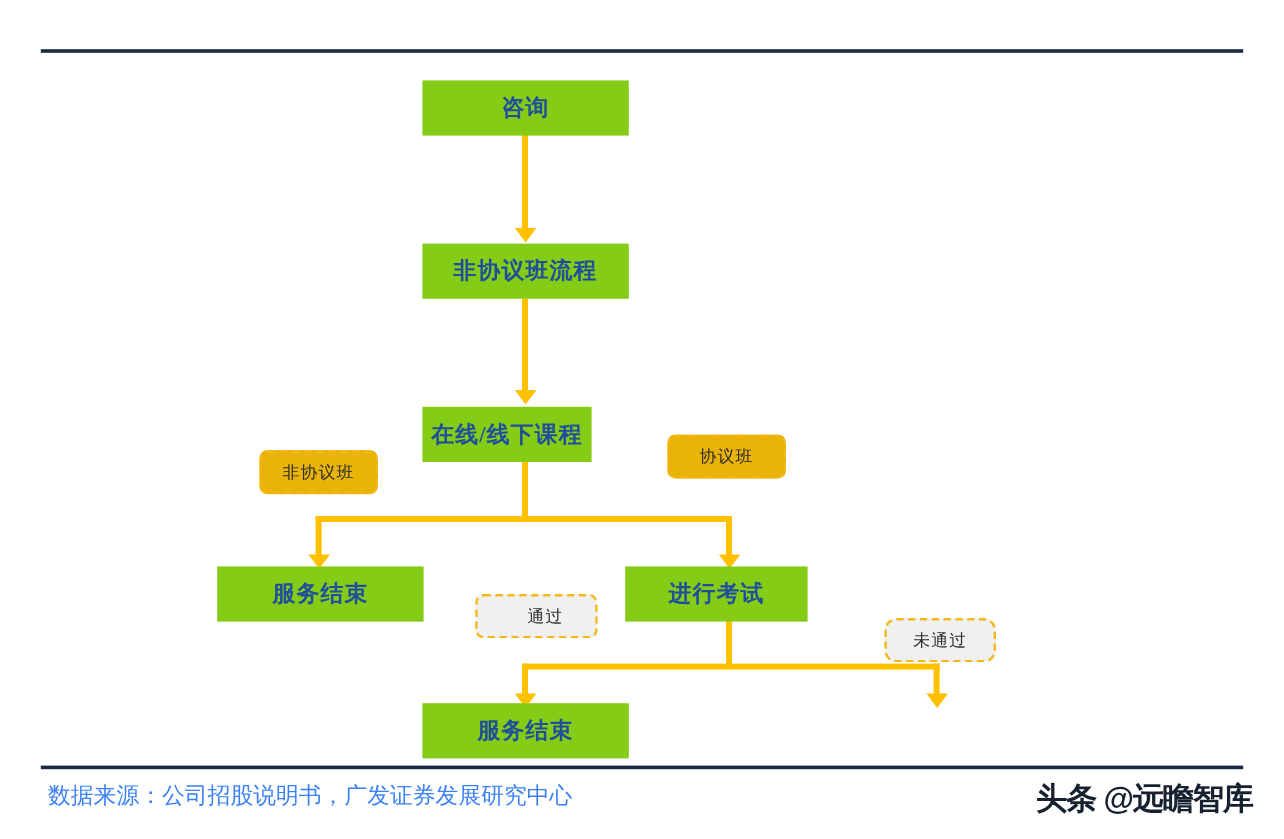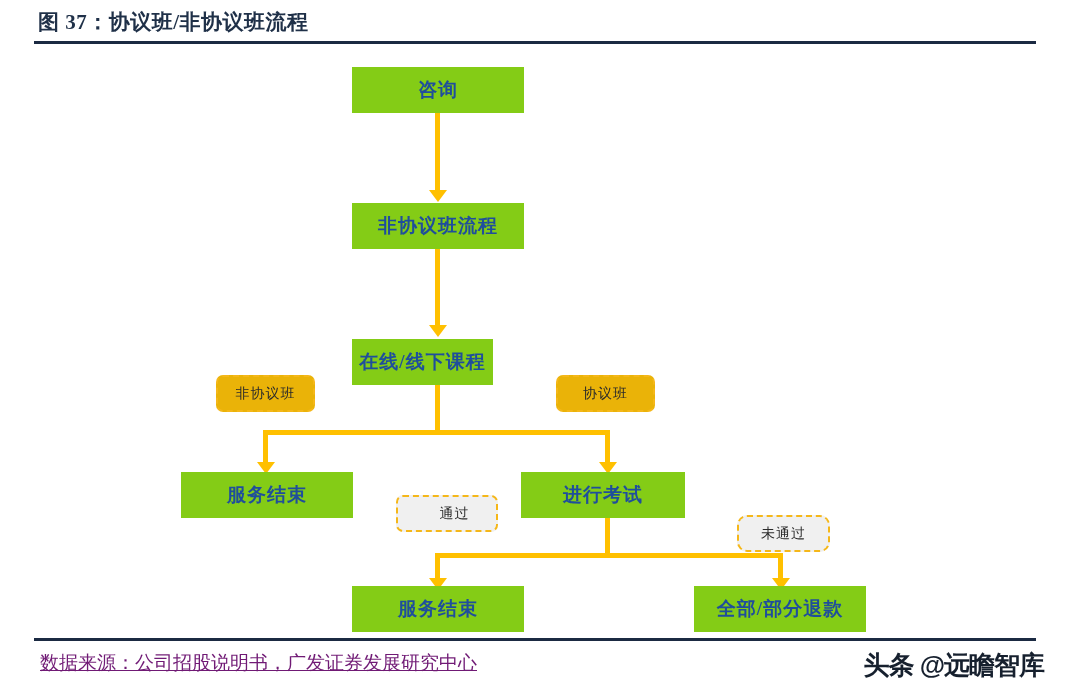--- a/index.html
+++ b/index.html
@@ -47,23 +47,22 @@
     height: 3px;
     background: #1b2a42;
   }
 
   
   .source-note {
     position: absolute;
     left: 40px;
     top: 650px;
     font-size: 19px;
-    color: #701a75;
+    color: #3b82f6;
     white-space: nowrap;
-    text-decoration: underline;
   }
   .watermark {
     position: absolute;
     right: 26px;
     top: 648px;
     font-size: 26px;
     font-weight: bold;
     color: #16202e;
     white-space: nowrap;
     font-family: "Liberation Sans", sans-serif;
@@ -117,21 +116,20 @@
     border-left: 9px solid transparent;
     border-right: 9px solid transparent;
     border-top: 12px solid #ffc000;
   }
 </style>
 </head>
 <body>
 
 <div id="page">
 
-  <div class="fig-title">图  37：协议班/非协议班流程</div>
   <div class="rule-top"></div>
 
   <div class="conn conn-v" style="left:435px; top:112px; height:80px;"></div>
   <div class="arrow" style="left:429px; top:190px;"></div>
 
   <div class="conn conn-v" style="left:435px; top:249px; height:78px;"></div>
   <div class="arrow" style="left:429px; top:325px;"></div>
 
   <div class="conn conn-v" style="left:435px; top:385px; height:48px;"></div>
   <div class="conn conn-h" style="left:263px; top:430px; width:347px;"></div>
@@ -148,29 +146,28 @@
   <div class="arrow" style="left:772px; top:578px;"></div>
 
   <div class="node" style="left:352px; top:67px; width:172px; height:46px;">咨询</div>
 
   <div class="node" style="left:352px; top:203px; width:172px; height:46px;">非协议班流程</div>
 
   <div class="node" style="left:352px; top:339px; width:141px; height:46px;">在线/线下课程</div>
 
   <div class="node" style="left:181px; top:472px; width:172px; height:46px;">服务结束</div>
 
-  <div class="node" style="left:521px; top:472px; width:164px; height:46px;">进行考试</div>
+  <div class="node" style="left:521px; top:472px; width:152px; height:46px;">进行考试</div>
 
   <div class="node" style="left:352px; top:586px; width:172px; height:46px;">服务结束</div>
 
-  <div class="node" style="left:694px; top:586px; width:172px; height:46px;">全部/部分退款</div>
 
   <div class="tag tag-yellow" style="left:216px; top:375px; width:99px; height:37px;">非协议班</div>
 
-  <div class="tag tag-yellow" style="left:556px; top:375px; width:99px; height:37px;">协议班</div>
+  <div class="tag tag-yellow" style="left:556px; top:362px; width:99px; height:37px;">协议班</div>
 
   <div class="tag tag-gray" style="left:396px; top:495px; width:102px; height:37px;padding-left:15px;">通过</div>
 
   <div class="tag tag-gray" style="left:737px; top:515px; width:93px; height:37px;border-radius:10px;">未通过</div>
 
   <div class="rule-bottom"></div>
   <div class="source-note">数据来源：公司招股说明书，广发证券发展研究中心</div>
   <div class="watermark">头条 @远瞻智库</div>
 
 </div>

